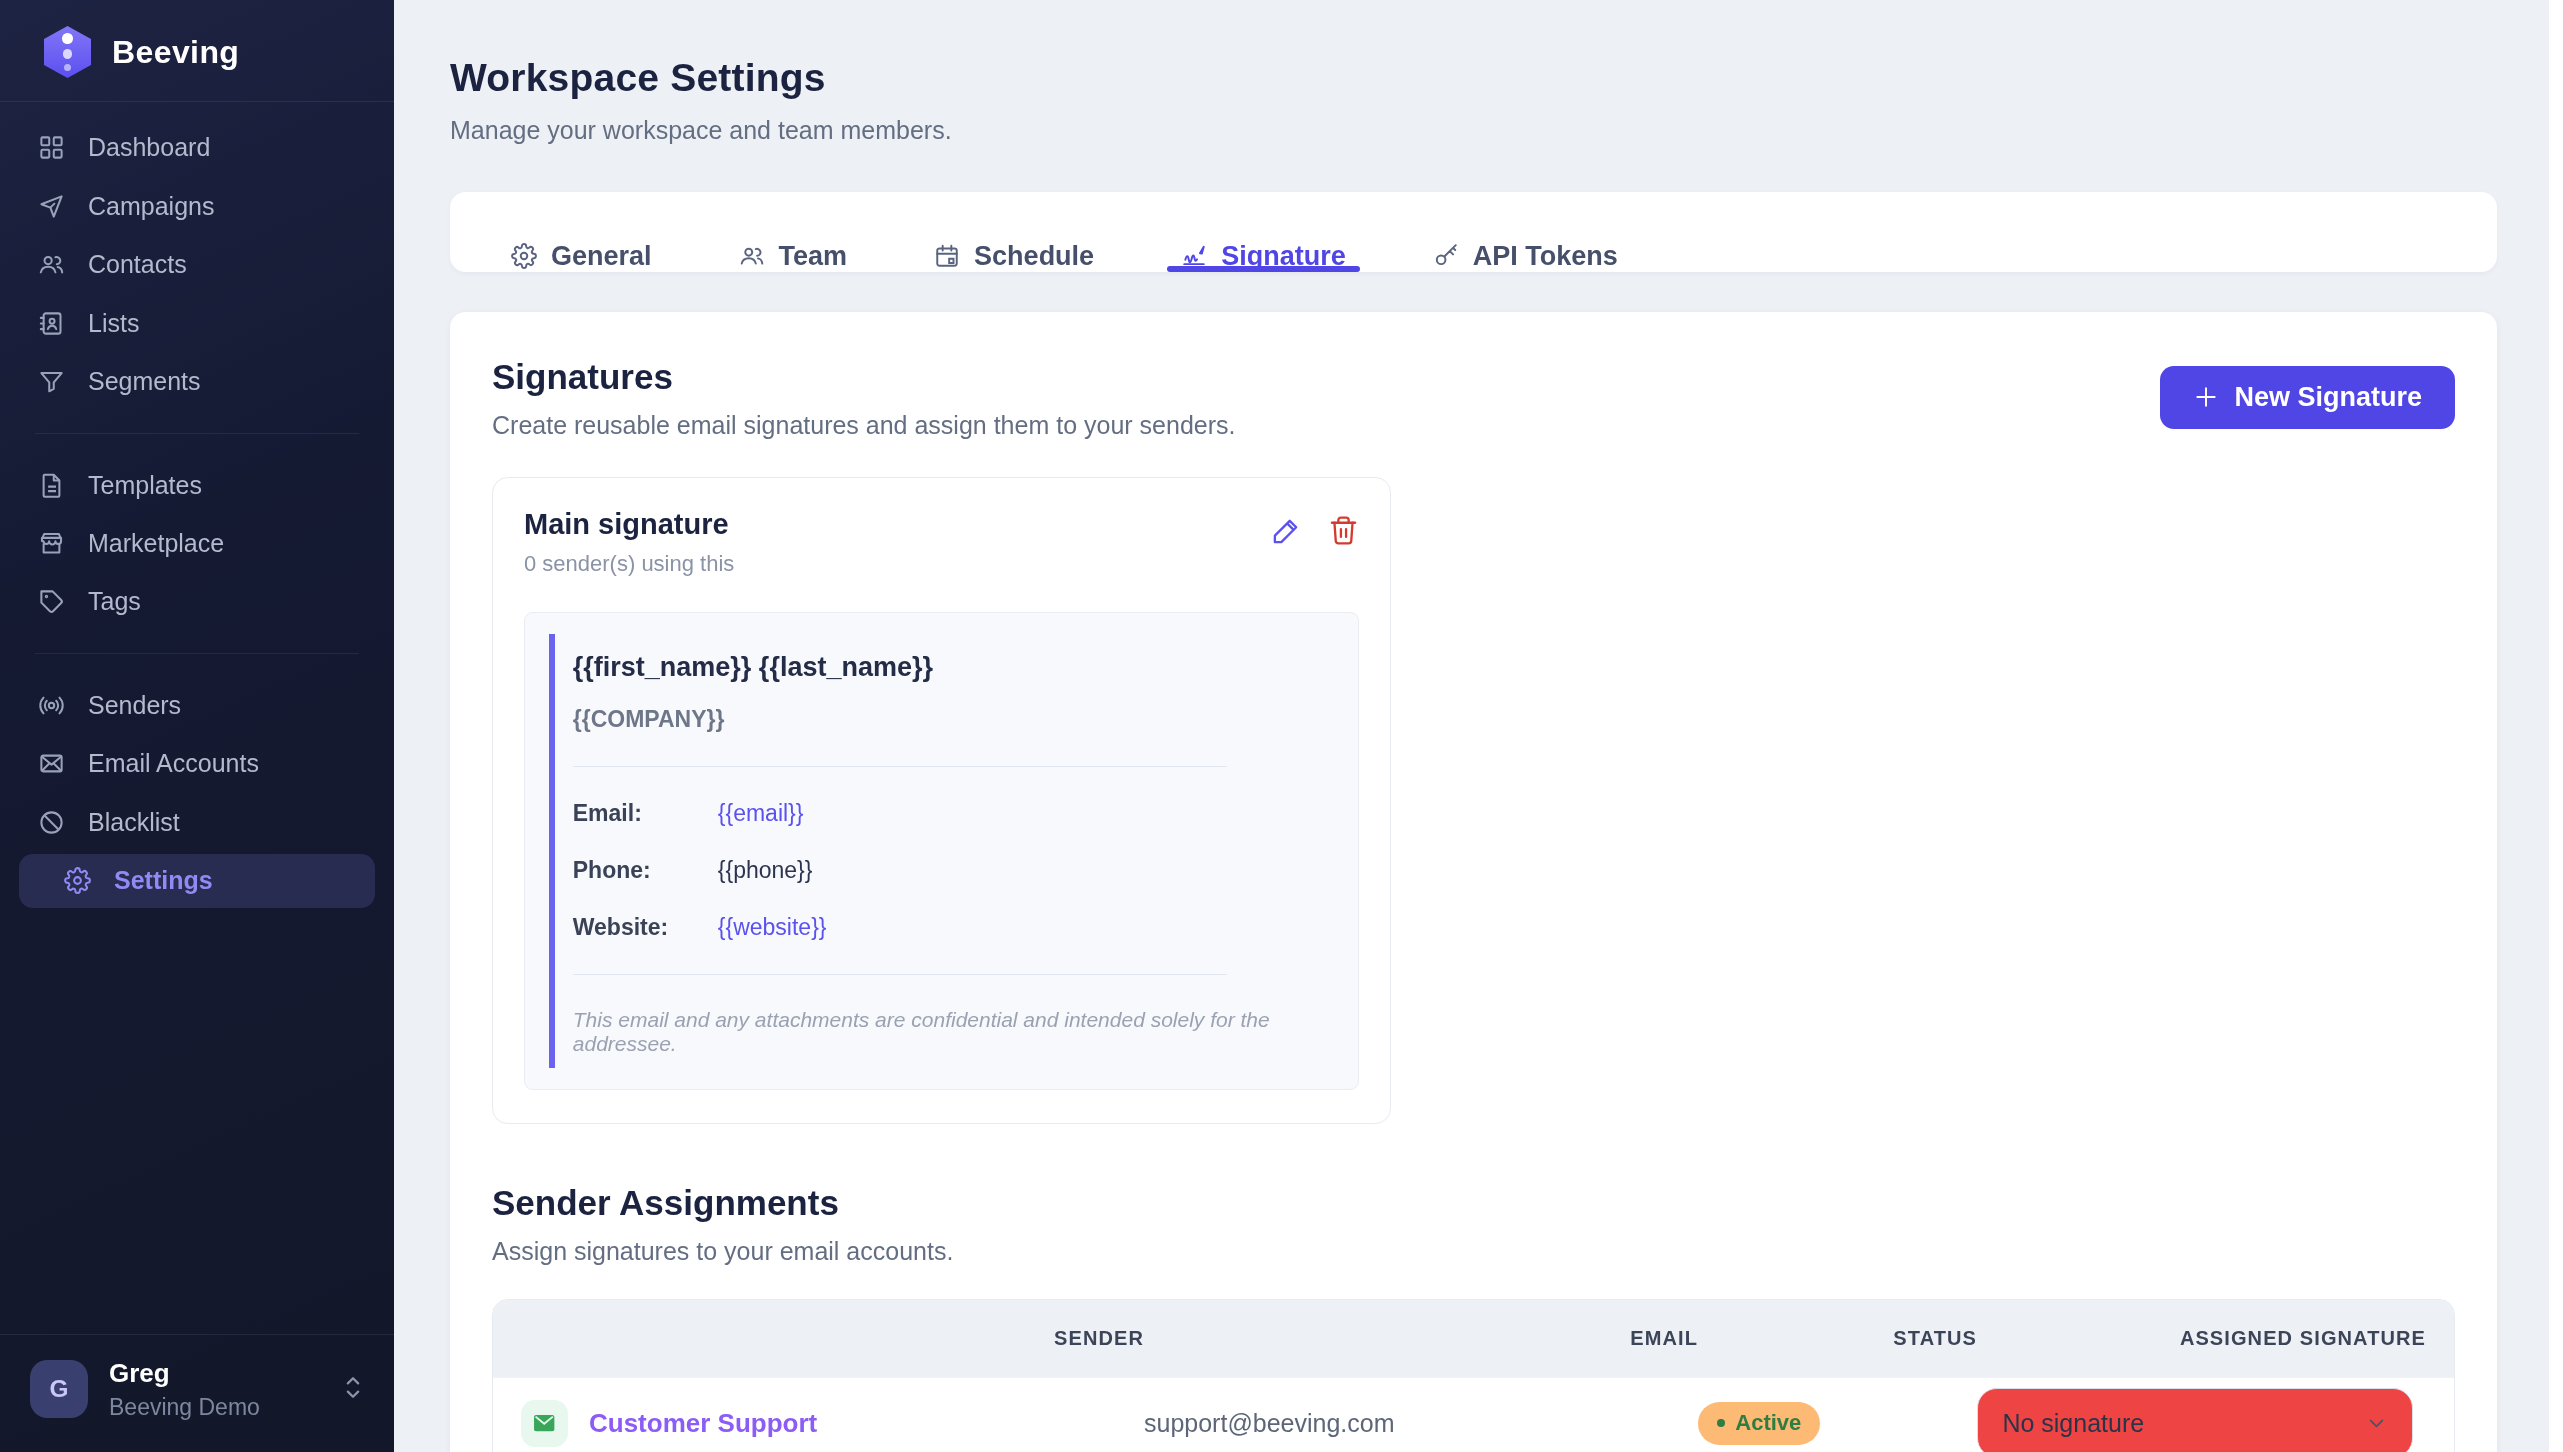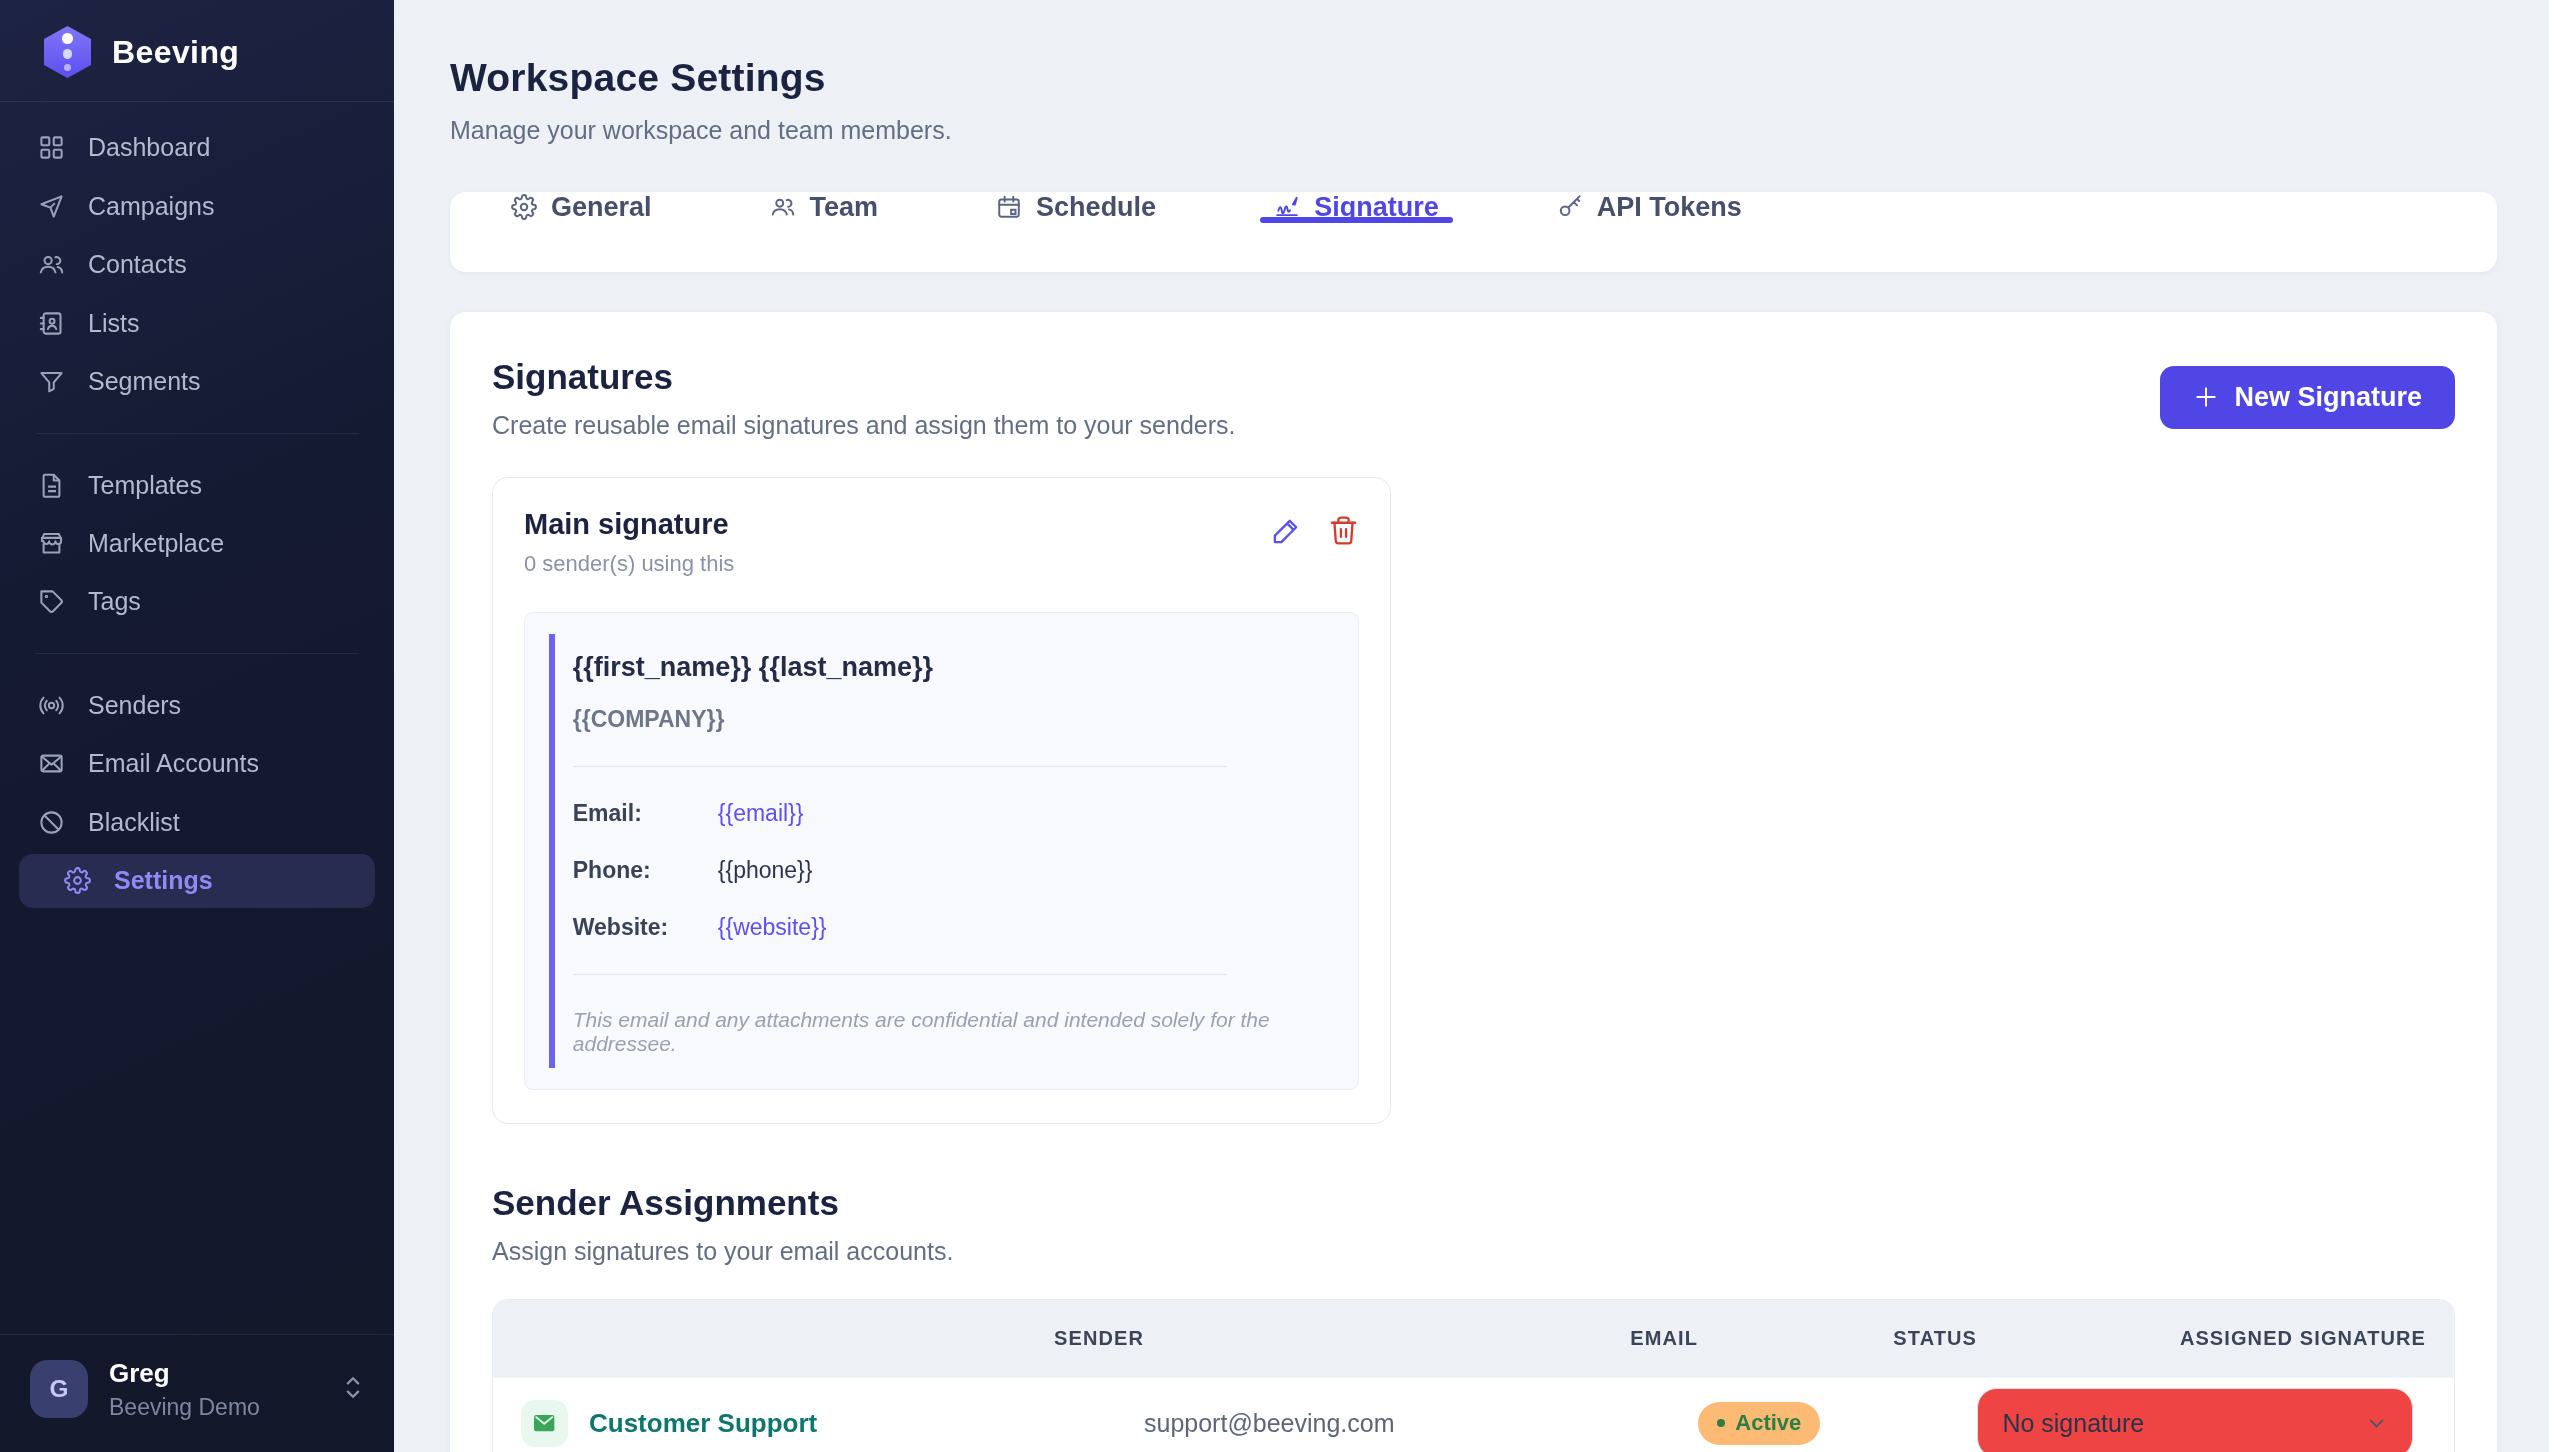--- a/index.html
+++ b/index.html
@@ -55,21 +55,21 @@
   .user-ws { color:#7e87a0; font-size:23px; margin-top:5.2px; }
   .user-caret svg { width:26px; height:31px; stroke:#8b93ab; }
 
   
   .main { flex:1; padding:56px 66px 0 56px; position:relative; }
   .page-title { font-size:39px; font-weight:800; color:#1b2340; letter-spacing:0.2px; }
   .page-sub { font-size:25px; color:#646e82; margin-top:15.7px; }
 
   .tabs-card {
     margin-top:47px; background:#fff; border-radius:15.7px;
-    height:80px; display:flex; align-items:flex-start; gap:118px;
+    height:80px; display:flex; align-items:flex-end; gap:87px;
     padding:0 61px; box-shadow:0 1.7px 5.2px rgba(25,35,70,.04);
   }
   .tab {
     display:flex; align-items:center; gap:14px; position:relative;
     font-size:27px; font-weight:600; color:#46506a; cursor:pointer;
   }
   .tab svg { width:26px; height:26px; stroke:#5a6480; }
   .tab.active { color:#4f46e5; font-weight:700; }
   .tab.active svg { stroke:#4f46e5; }
   .tab.active::after {
@@ -139,21 +139,21 @@
     color:#3c4458; text-transform:uppercase;text-align:right;
   }
   .t-body-row { height:92px; border-top:1.7px solid #f0f3f8; }
   .t-body-row:first-of-type { border-top:none; }
   .sender-cell { display:flex; align-items:center; gap:21px; }
   .mail-tile {
     width:47px; height:47px; border-radius:14px; background:#e9f8ee;
     display:flex; align-items:center; justify-content:center;
   }
   .mail-tile svg { width:24.4px; height:24.4px; }
-  .sender-name { font-size:26px; font-weight:700; color:#0f766e; }
+  .sender-name { font-size:26px; font-weight:700; color:#8b5cf6; }
   .email-cell { font-size:25px; color:#5d6678; }
   .badge {
     display:inline-flex; align-items:center; gap:10.5px;
     background:#fdba74; color:#2e7d44; font-size:22px; font-weight:600;
     border-radius:871px; padding:8.7px 19px;
   }
   .badge i { width:7.8px; height:7.8px; border-radius:50%; background:#2e7d44; }
   .select {
     width:436px; height:70px; background:#ef4444;
     border:1.7px solid #d9dfe9; border-radius:20px;

